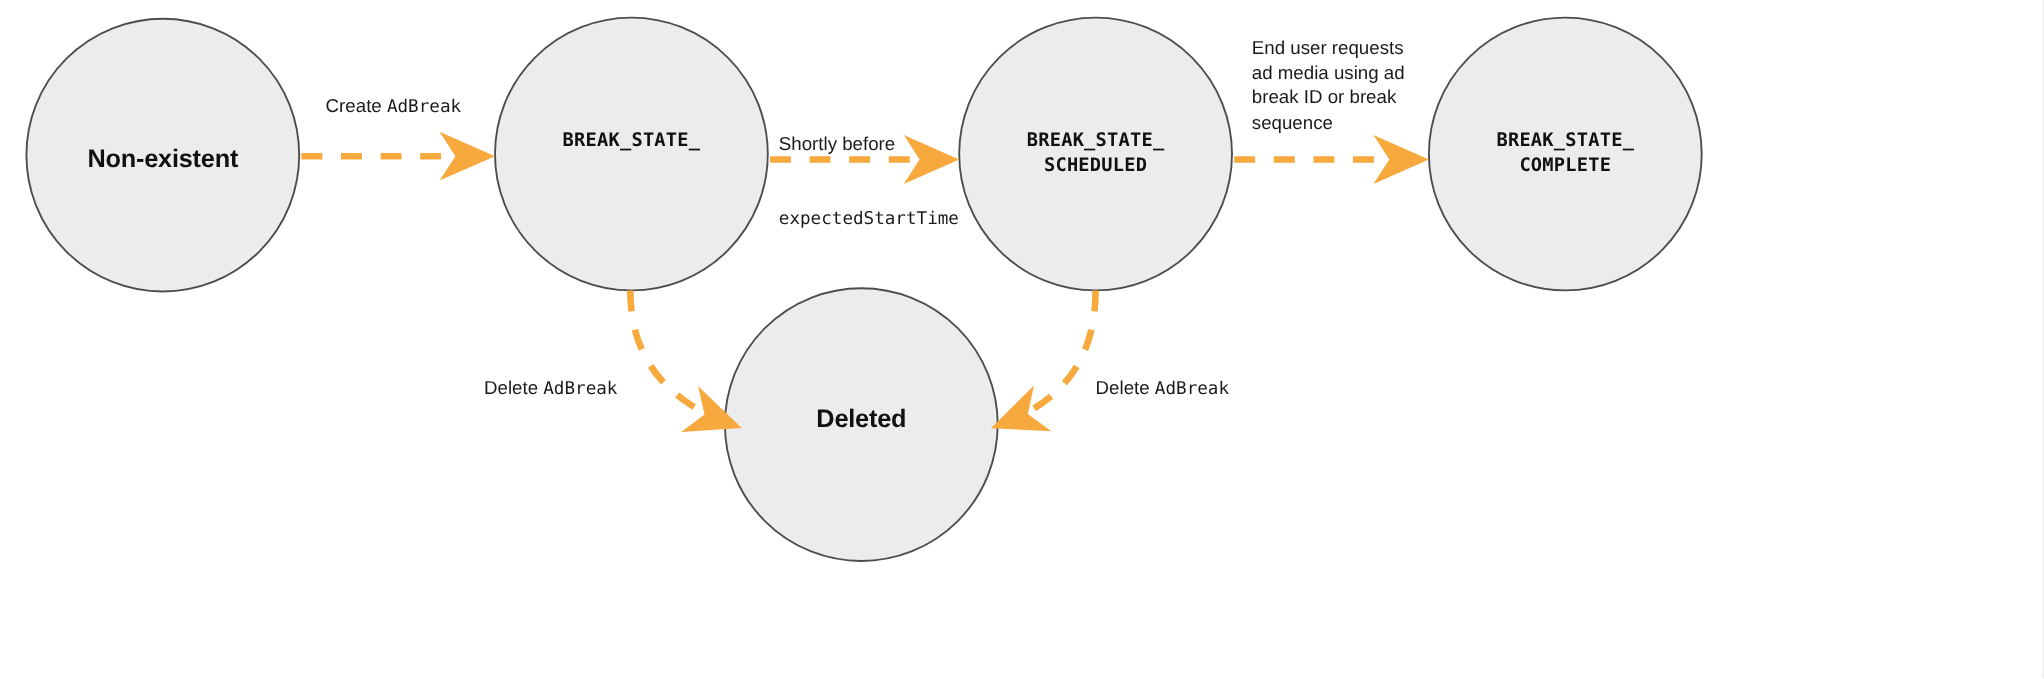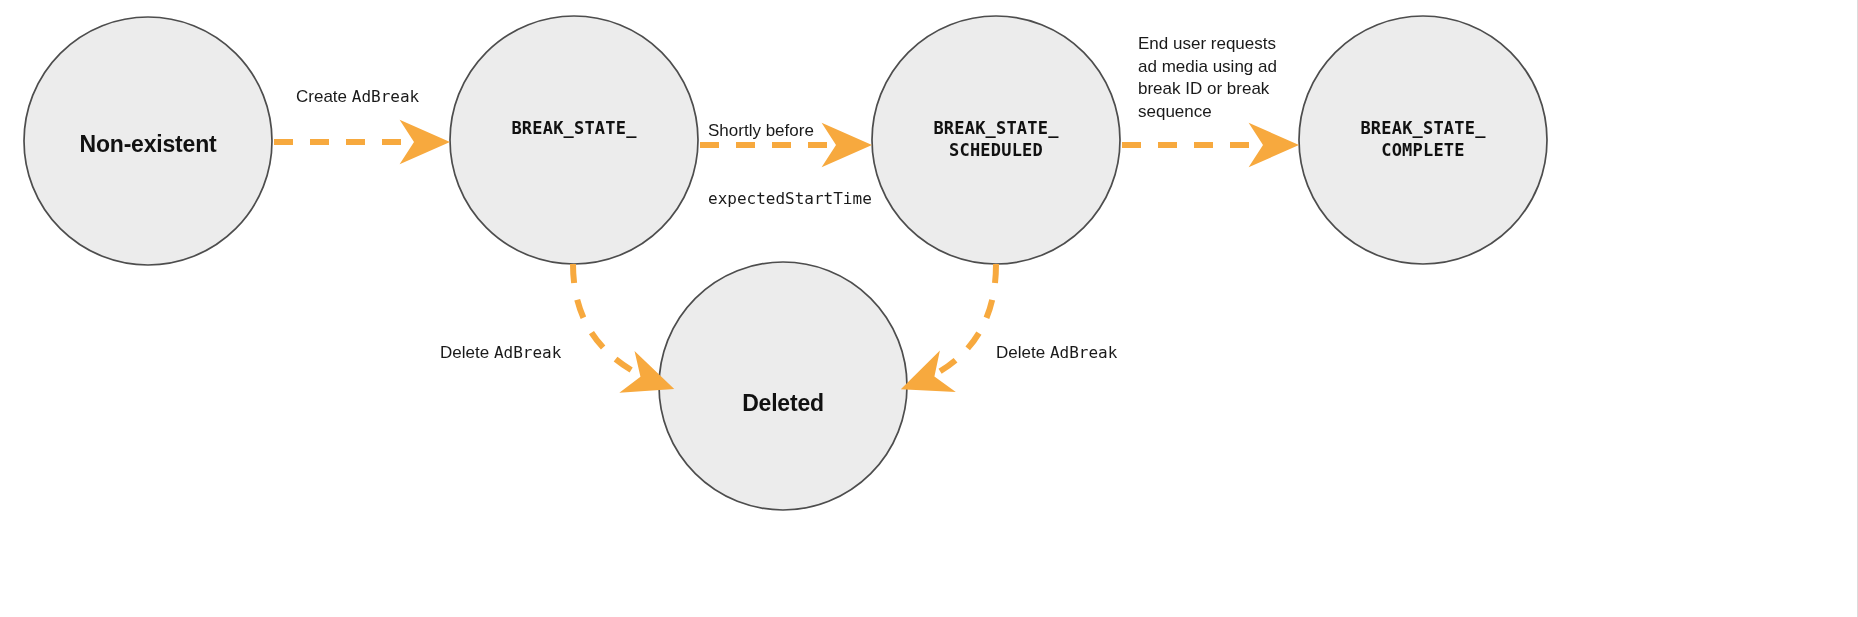--- a/index.html
+++ b/index.html
@@ -118,21 +118,21 @@
   <div class="node-label mono" style="left:876px; top:118px; width:240px;">
     <div>BREAK_STATE_</div>
     <div>SCHEDULED</div>
   </div>
 
   <div class="node-label mono" style="left:1303px; top:118px; width:240px;">
     <div>BREAK_STATE_</div>
     <div>COMPLETE</div>
   </div>
 
-  <div class="node-label sans" style="left:663px; top:389px; width:240px;">
+  <div class="node-label sans" style="left:663px; top:366px; width:240px;">
     <div>Deleted</div>
   </div>
 
   <div class="edge-label" style="left:296px; top:86px;"><span>Create </span><span class="mono">AdBreak</span></div>
 
   <div class="edge-label multiline" style="left:1138px; top:33px; width:165px;">
     <span class="ln">End user requests</span>
     <span class="ln">ad media using ad</span>
     <span class="ln">break ID or break</span>
     <span class="ln">sequence</span>

